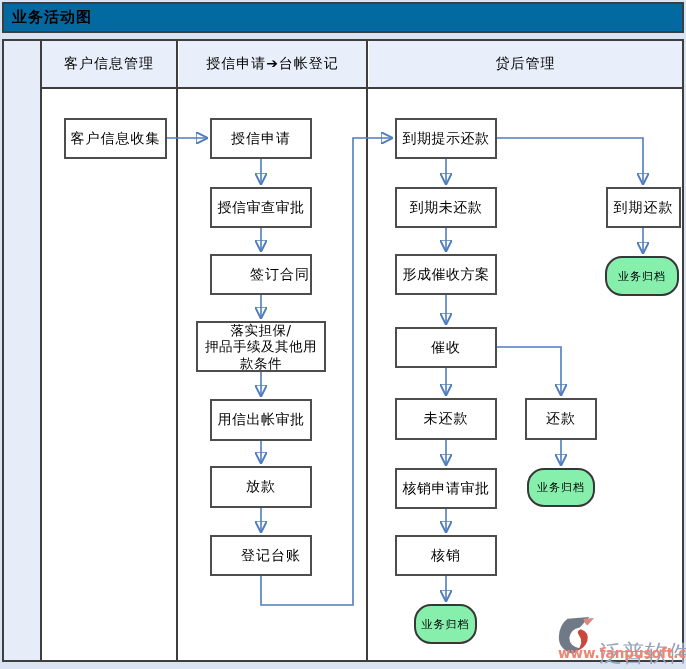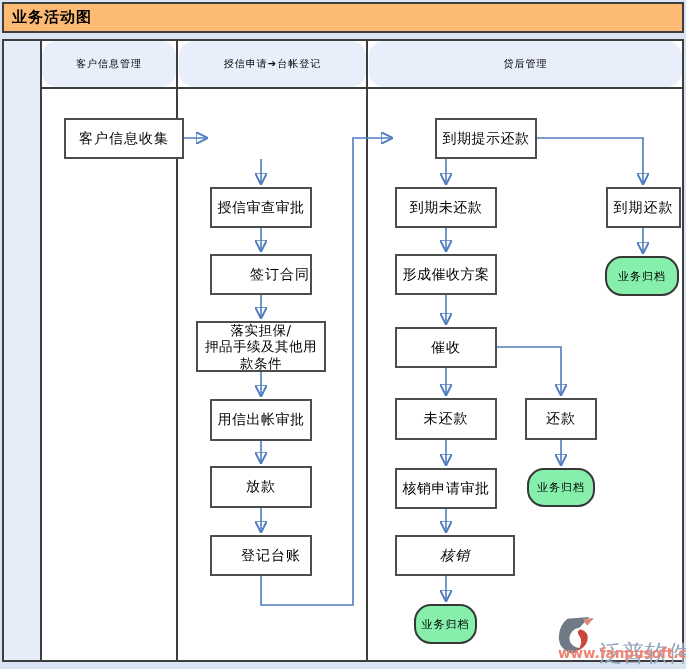--- a/index.html
+++ b/index.html
@@ -7,35 +7,35 @@
   #stage {
     position:relative; width:686px; height:669px;
     background:#d9e3f1; overflow:hidden;
     -webkit-font-smoothing:antialiased;
   }
   .abs { position:absolute; box-sizing:border-box; }
 
   
   #title-bar {
     left:2px; top:2px; width:682px; height:31px;
-    background:#fdba74; border:2px solid #3e3e3e;
+    background:#0369a1; border:2px solid #3e3e3e;
     display:flex; align-items:center; padding-left:8px;
     font-size:15px; font-weight:bold; color:#000; letter-spacing:1px;
   }
   #lane-table {
     left:2px; top:39px; width:682px; height:623px;
     background:#ffffff; border:2px solid #3e3e3e;
   }
   #left-strip { left:4px; top:41px; width:36px; height:619px; background:#e6edf8; }
   .vline { width:2px; background:#3e3e3e; }
   .hline { height:2px; background:#3e3e3e; }
   .lane-header {
     top:41px; height:46px; background:#e9effa;
     display:flex; align-items:center; justify-content:center;
-    font-size:10px; color:#000; letter-spacing:1px;border-radius:15px;
+    font-size:14px; color:#000; letter-spacing:1px;
   }
 
   
   .box {
     background:#ffffff; border:2px solid #4d4d4d;
     display:flex; align-items:center; justify-content:center;
     text-align:center; font-size:14px; color:#000; letter-spacing:1px;
   }
   .box.small-pad { letter-spacing:0.5px; }
   .multiline { white-space:pre-line; line-height:1.2; font-size:13.5px; letter-spacing:0.5px; }
@@ -109,24 +109,27 @@
     <path d="M446,228 L446,250" marker-end="url(#arw)"></path>
     <path d="M446,295 L446,323" marker-end="url(#arw)"></path>
     <path d="M446,368 L446,394" marker-end="url(#arw)"></path>
     <path d="M497,347 L561,347 L561,394" marker-end="url(#arw)"></path>
     <path d="M561,440 L561,464" marker-end="url(#arw)"></path>
     <path d="M446,440 L446,464" marker-end="url(#arw)"></path>
     <path d="M446,509 L446,531" marker-end="url(#arw)"></path>
     <path d="M446,576 L446,600" marker-end="url(#arw)"></path>
   </svg>
 
-  <div class="abs box" style="left:64px; top:118px; width:120px; height:41px;">
+  <div class="abs box" style="left:64px; top:118px; width:103px; height:41px;">
     <span>客户信息收集</span>
   </div>
 
+  <div class="abs box" style="left:210px; top:118px; width:102px; height:41px;">
+    <span>授信申请</span>
+  </div>
   <div class="abs box small-pad" style="left:210px; top:187px; width:102px; height:41px;">
     <span>授信审查审批</span>
   </div>
   <div class="abs box" style="left:210px; top:254px; width:102px; height:41px;justify-content:flex-end;">
     <span>签订合同</span>
   </div>
   <div class="abs box multiline" style="left:196px; top:321px; width:130px; height:51px;">
     <span class="multiline">落实担保/
 押品手续及其他用
 款条件</span>
@@ -134,39 +137,39 @@
   <div class="abs box small-pad" style="left:210px; top:399px; width:102px; height:42px;">
     <span>用信出帐审批</span>
   </div>
   <div class="abs box" style="left:210px; top:466px; width:102px; height:42px;">
     <span>放款</span>
   </div>
   <div class="abs box" style="left:210px; top:535px; width:102px; height:41px;padding-left:20px;">
     <span>登记台账</span>
   </div>
 
-  <div class="abs box small-pad" style="left:395px; top:118px; width:102px; height:41px;margin-left:40px;">
+  <div class="abs box small-pad" style="left:395px; top:118px; width:102px; height:41px;">
     <span>到期提示还款</span>
   </div>
   <div class="abs box small-pad" style="left:395px; top:187px; width:102px; height:41px;">
     <span>到期未还款</span>
   </div>
   <div class="abs box small-pad" style="left:395px; top:254px; width:102px; height:41px;">
     <span>形成催收方案</span>
   </div>
   <div class="abs box" style="left:395px; top:327px; width:102px; height:41px;">
     <span>催收</span>
   </div>
   <div class="abs box" style="left:395px; top:398px; width:102px; height:42px;">
     <span>未还款</span>
   </div>
   <div class="abs box small-pad" style="left:395px; top:468px; width:102px; height:41px;text-align:right;">
     <span>核销申请审批</span>
   </div>
-  <div class="abs box" style="left:395px; top:535px; width:120px; height:41px;font-style:italic;">
+  <div class="abs box" style="left:395px; top:535px; width:102px; height:41px;">
     <span>核销</span>
   </div>
   <div class="abs box" style="left:606px; top:187px; width:75px; height:41px;">
     <span>到期还款</span>
   </div>
   <div class="abs box" style="left:525px; top:398px; width:72px; height:42px;">
     <span>还款</span>
   </div>
 
   <div class="abs ellipse" style="left:605px; top:256px; width:74px; height:40px;">

